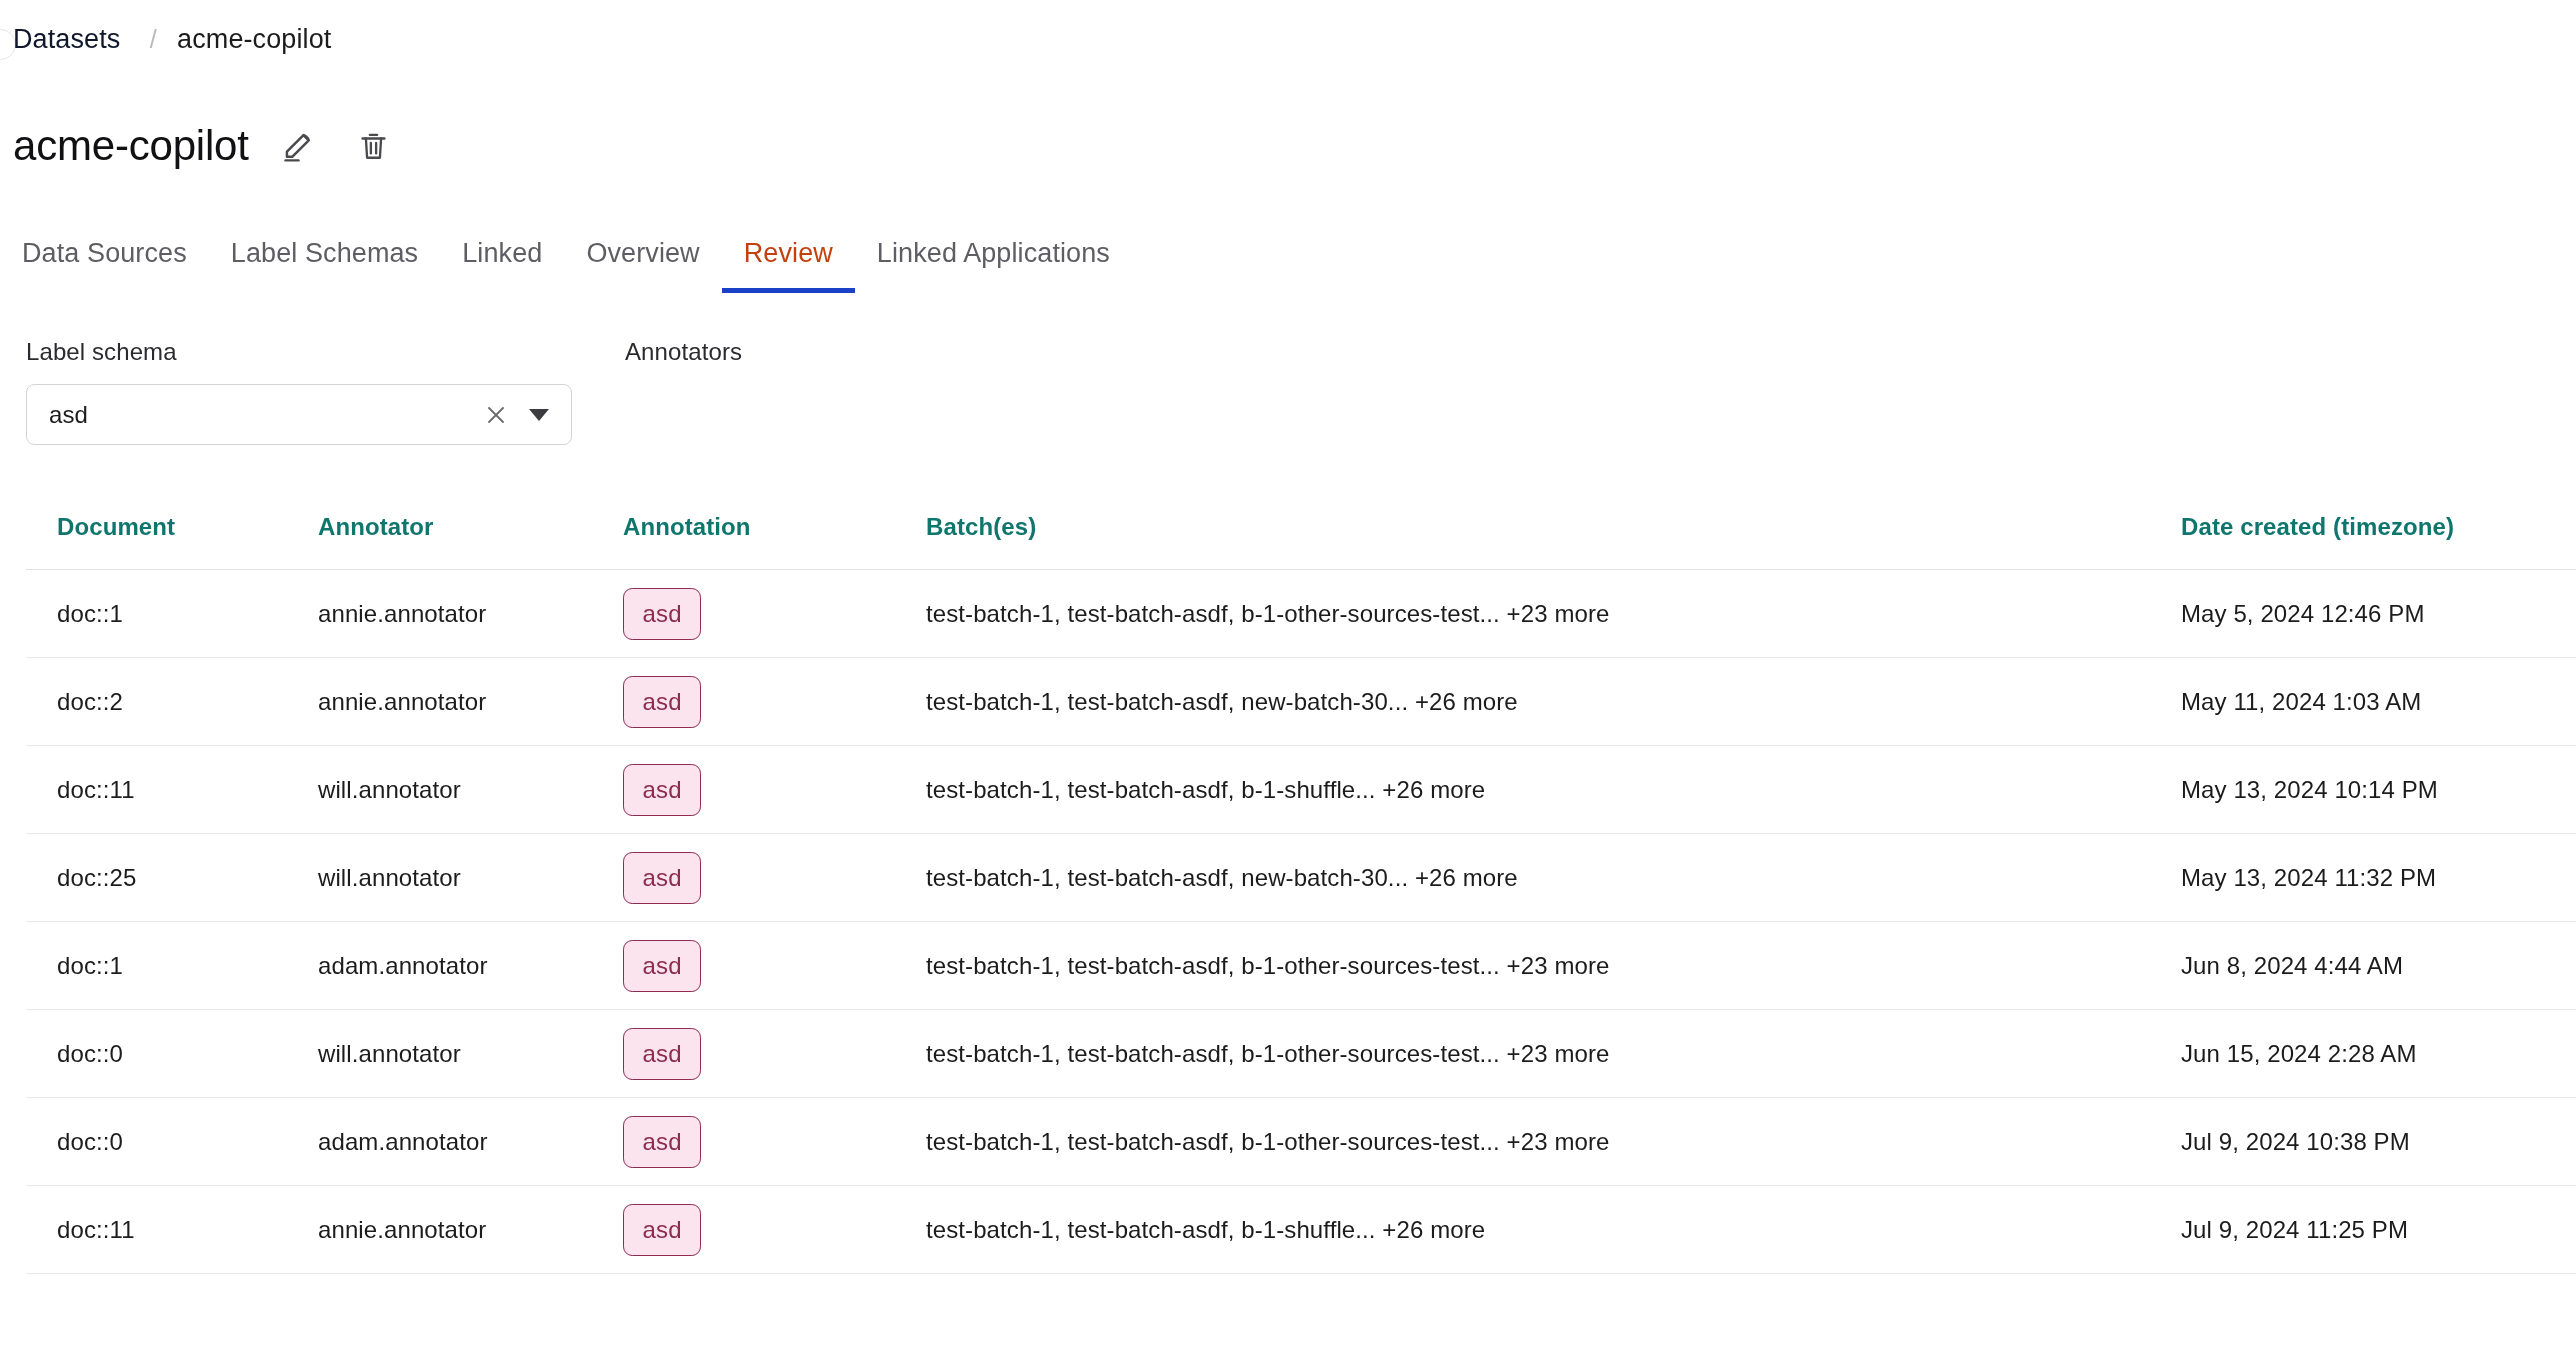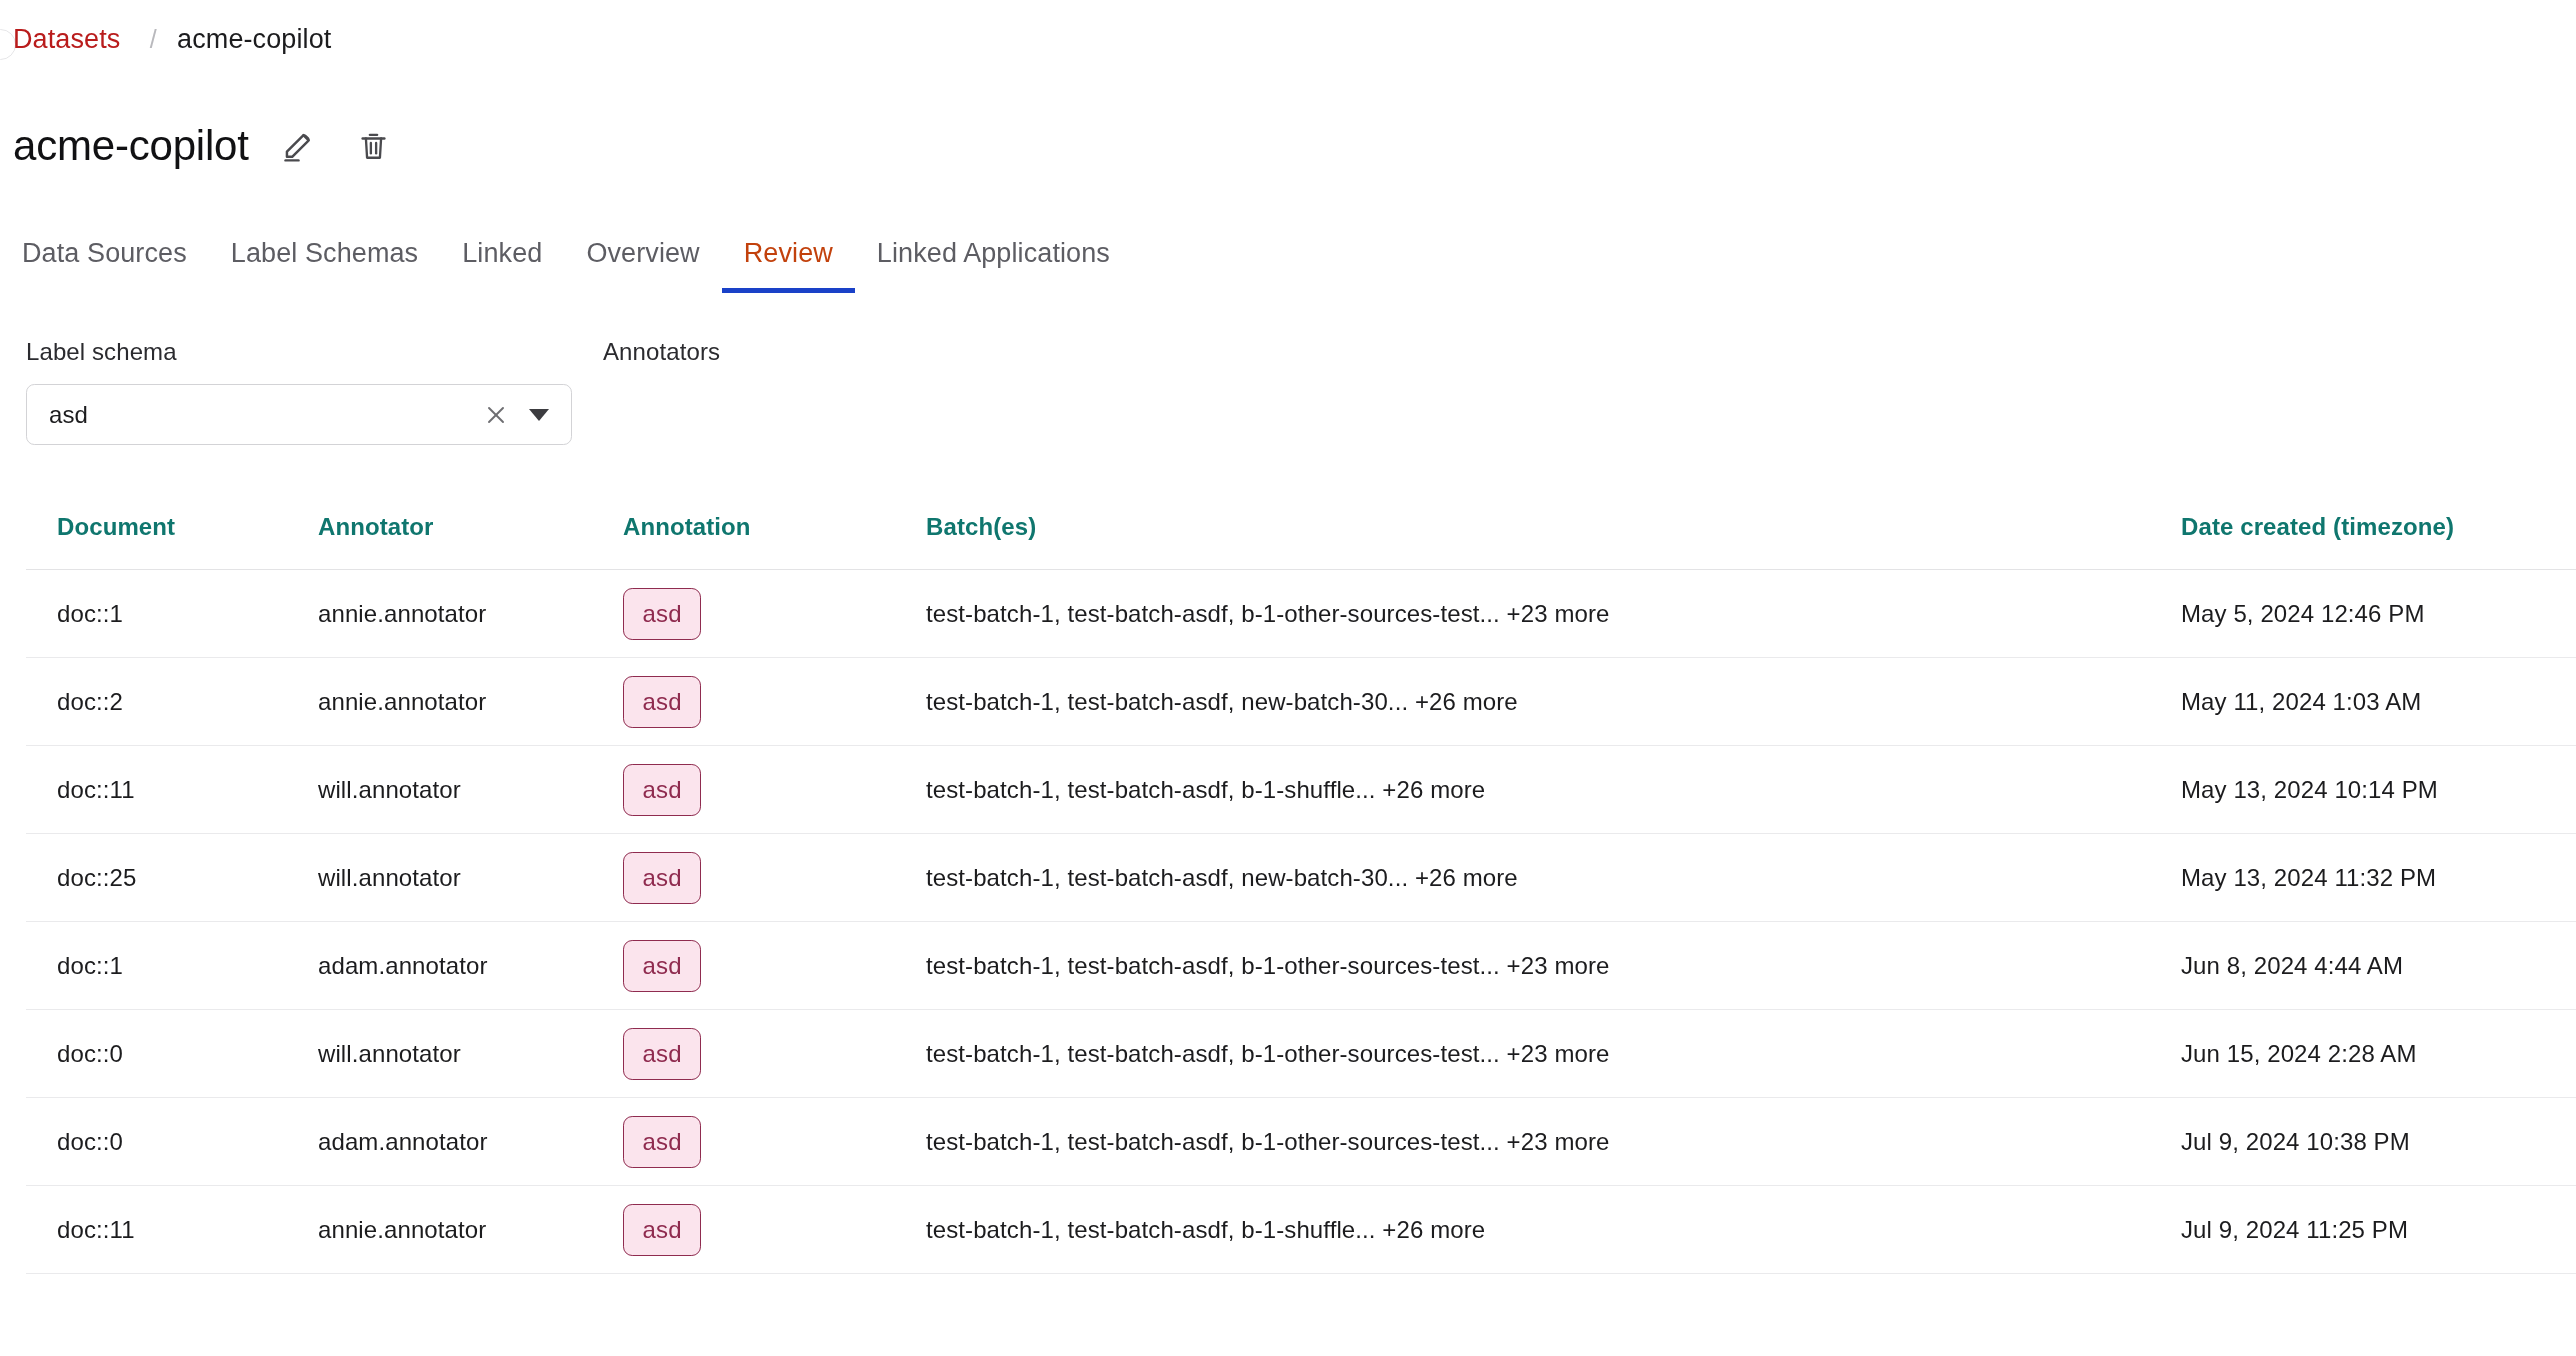--- a/index.html
+++ b/index.html
@@ -26,21 +26,21 @@
     position: absolute;
     left: 0px;
     top: 26px;
     display: flex;
     align-items: center;
     font-size: 27px;
     line-height: 1;
     letter-spacing: 0.1px;
   }
   .crumb-link {
-    color: #b91c1c;
+    color: #0f172a;
     text-decoration: none;
     padding: 0 13px 0 13px;
     cursor: pointer;
   }
   .crumb-sep {
     color: #b9b9bd;
     padding: 0 16.5px;
     font-size: 25px;
   }
   .crumb-current {
@@ -116,21 +116,21 @@
     height: 4.6px;
     background: #1a41c8;
   }
 
   
   .filters {
     position: absolute;
     left: 26px;
     top: 338px;
     display: flex;
-    gap: 31px;
+    gap: 53px;
   }
   .field { display: flex; flex-direction: column; }
   .field-label {
     font-size: 24px;
     color: #2b2b2f;
     margin-bottom: 18.4px;
     letter-spacing: 0.1px;
   }
   .select-box {
     position: relative;

